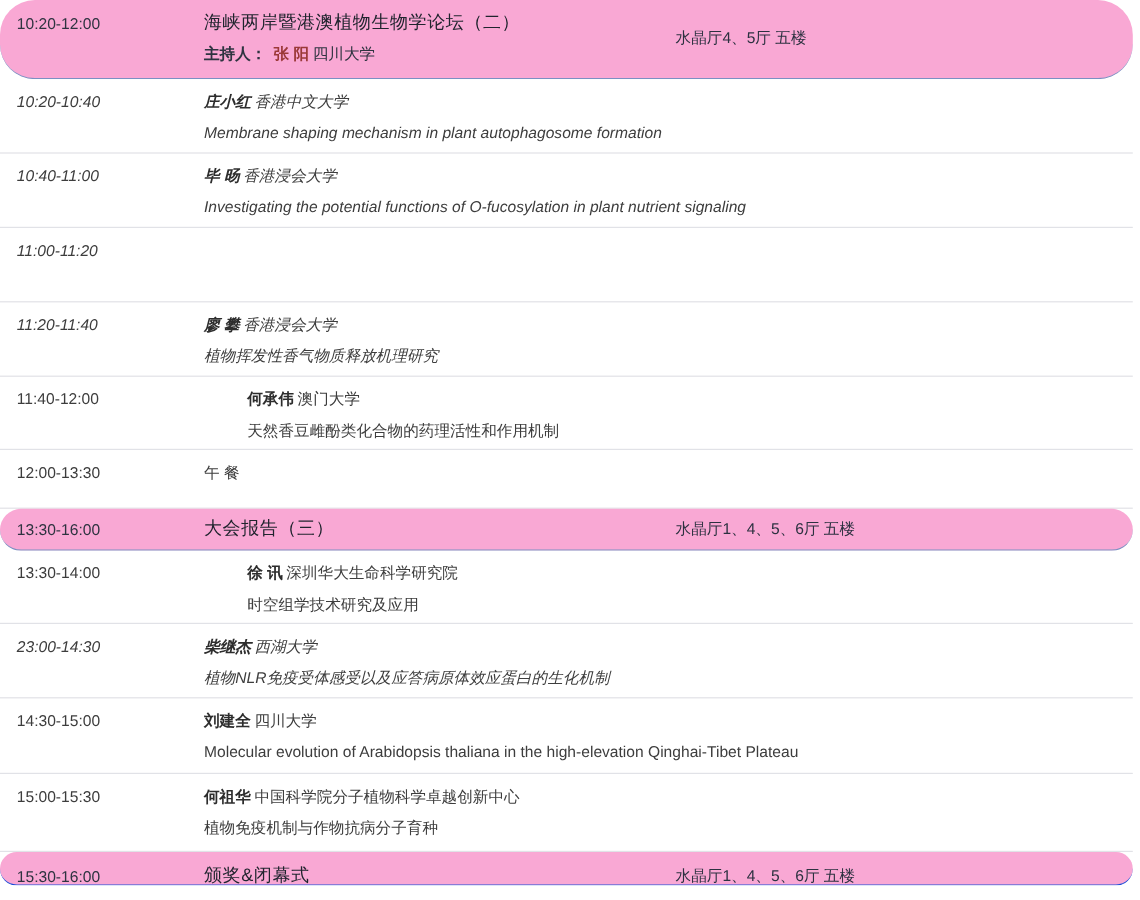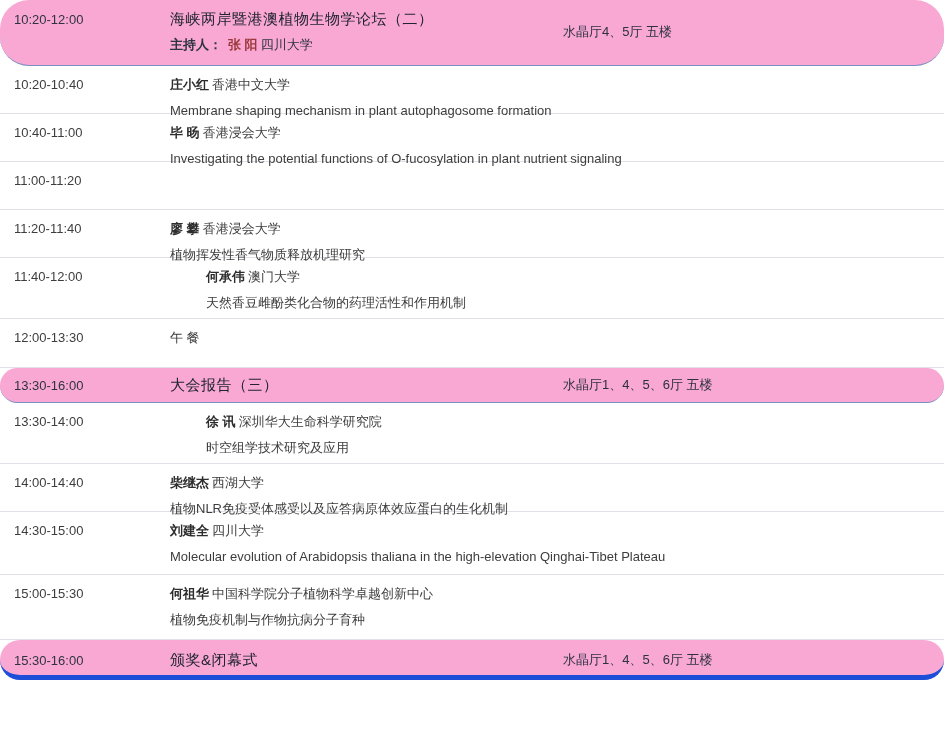--- a/index.html
+++ b/index.html
@@ -39,25 +39,25 @@
   }
   .chair-line{margin-top:5px;font-size:13px;line-height:20px;color:#2e3340;}
   .chair-label{font-weight:bold;color:#2e3340;margin-right:6px;}
   .chair-name{font-weight:bold;color:#9b3938;margin-right:3px;}
   .chair-affil{color:#2e3340;}
 
   .band1{height:66px;}
   .band2{height:35px;padding-top:6px;}
   .band2 .time{top:8px;}
   .band2 .venue{top:7px;}
-  .band3{height:40px;padding-top:9px;border-bottom:5px solid #1d4ed8;}
+  .band3{height:28px;padding-top:9px;border-bottom:1px solid #1d4ed8;}
   .band3 .time{top:11px;}
   .band3 .venue{top:10px;}
 
-  .h62{height:48px;} .h61{height:61px;padding-left:36px;} .h63{height:63px;} .h65{height:65px;}
+  .h62{height:62px;font-style:italic;} .h61{height:61px;padding-left:36px;} .h63{height:63px;} .h65{height:65px;}
   .lunch{height:49px;}
 </style>
 </head>
 <body>
 
 <div class="table">
 
   <div class="row band band1">
     <span class="time">10:20-12:00</span>
     <div class="content">
@@ -120,21 +120,21 @@
 
   <div class="row h61">
     <span class="time">13:30-14:00</span>
     <div class="content">
       <div class="line1"><span class="speaker">徐 讯</span><span class="affil">深圳华大生命科学研究院</span></div>
       <div class="line2">时空组学技术研究及应用</div>
     </div>
   </div>
 
   <div class="row h62">
-    <span class="time">14:00-14:40</span>
+    <span class="time">23:00-14:30</span>
     <div class="content">
       <div class="line1"><span class="speaker">柴继杰</span><span class="affil">西湖大学</span></div>
       <div class="line2">植物NLR免疫受体感受以及应答病原体效应蛋白的生化机制</div>
     </div>
   </div>
 
   <div class="row h63">
     <span class="time">14:30-15:00</span>
     <div class="content">
       <div class="line1"><span class="speaker">刘建全</span><span class="affil">四川大学</span></div>

